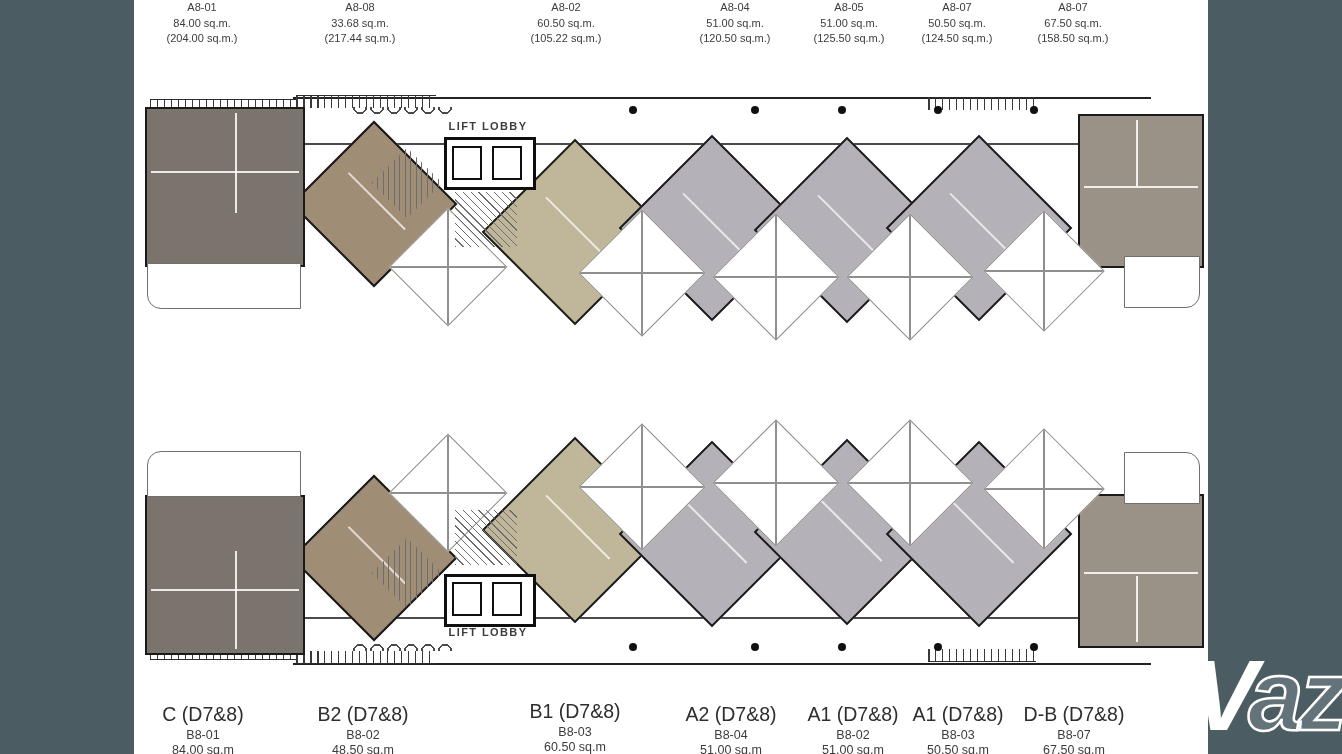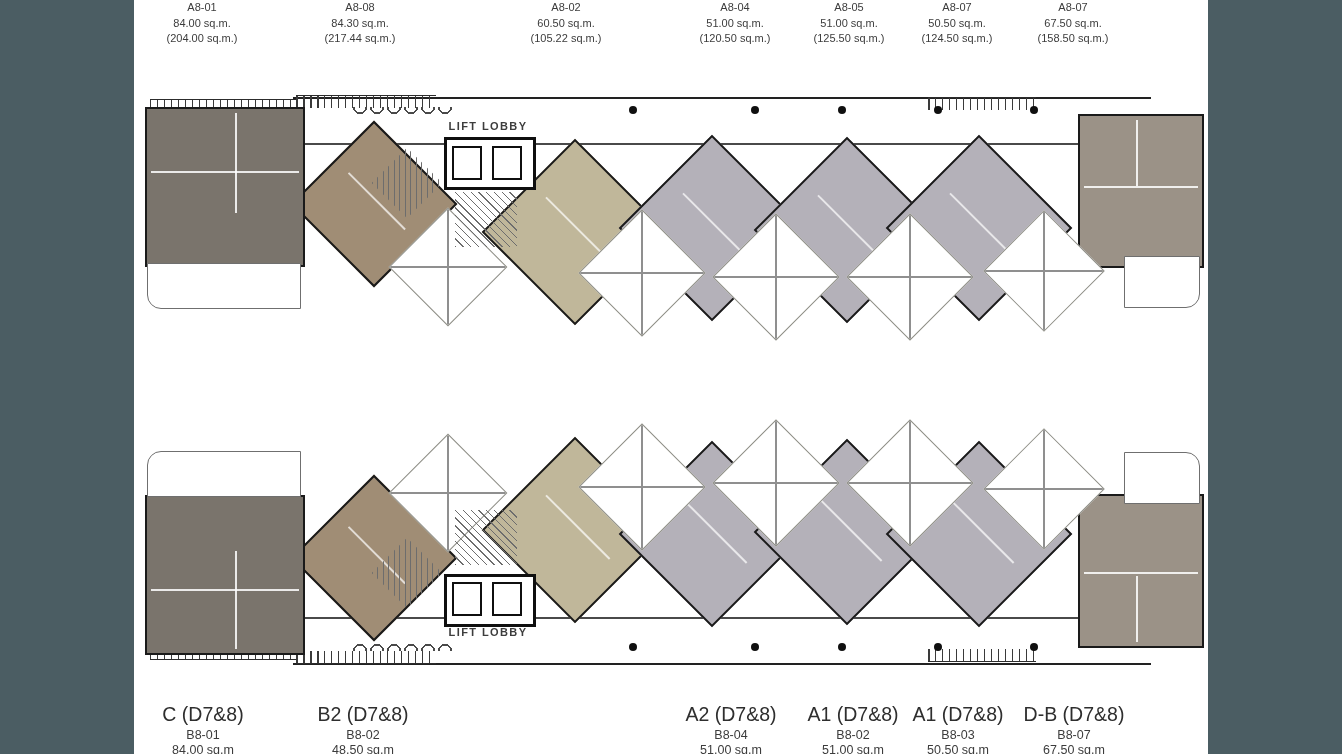--- a/index.html
+++ b/index.html
@@ -54,21 +54,21 @@
 
 <div id="canvas">
 
   <div class="tcol" style="left:202px">
     <div>A8-01</div>
     <div>84.00 sq.m.</div>
     <div>(204.00 sq.m.)</div>
   </div>
   <div class="tcol" style="left:360px">
     <div>A8-08</div>
-    <div>84.30 sq.m.</div>
+    <div>33.68 sq.m.</div>
     <div>(217.44 sq.m.)</div>
   </div>
   <div class="tcol" style="left:566px">
     <div>A8-02</div>
     <div>60.50 sq.m.</div>
     <div>(105.22 sq.m.)</div>
   </div>
   <div class="tcol" style="left:735px">
     <div>A8-04</div>
     <div>51.00 sq.m.</div>
@@ -177,20 +177,25 @@
   <div class="bcol" style="left:203px">
     <div class="name">C (D7&amp;8)</div>
     <div>B8-01</div>
     <div>84.00 sq.m</div>
   </div>
   <div class="bcol" style="left:363px">
     <div class="name">B2 (D7&amp;8)</div>
     <div>B8-02</div>
     <div>48.50 sq.m</div>
   </div>
+  <div class="bcol" style="left:575px;top:698px">
+    <div class="name">B1 (D7&amp;8)</div>
+    <div>B8-03</div>
+    <div>60.50 sq.m</div>
+  </div>
   <div class="bcol" style="left:731px">
     <div class="name">A2 (D7&amp;8)</div>
     <div>B8-04</div>
     <div>51.00 sq.m</div>
   </div>
   <div class="bcol" style="left:853px">
     <div class="name">A1 (D7&amp;8)</div>
     <div>B8-02</div>
     <div>51.00 sq.m</div>
   </div>
@@ -200,14 +205,15 @@
     <div>50.50 sq.m</div>
   </div>
   <div class="bcol" style="left:1074px">
     <div class="name">D-B (D7&amp;8)</div>
     <div>B8-07</div>
     <div>67.50 sq.m</div>
   </div>
 
   <div class="bar left"></div>
   <div class="bar right"></div>
+  <div class="wm"><span class="v">V</span><span class="az">az</span></div>
 
 </div>
 
 </body></html>

